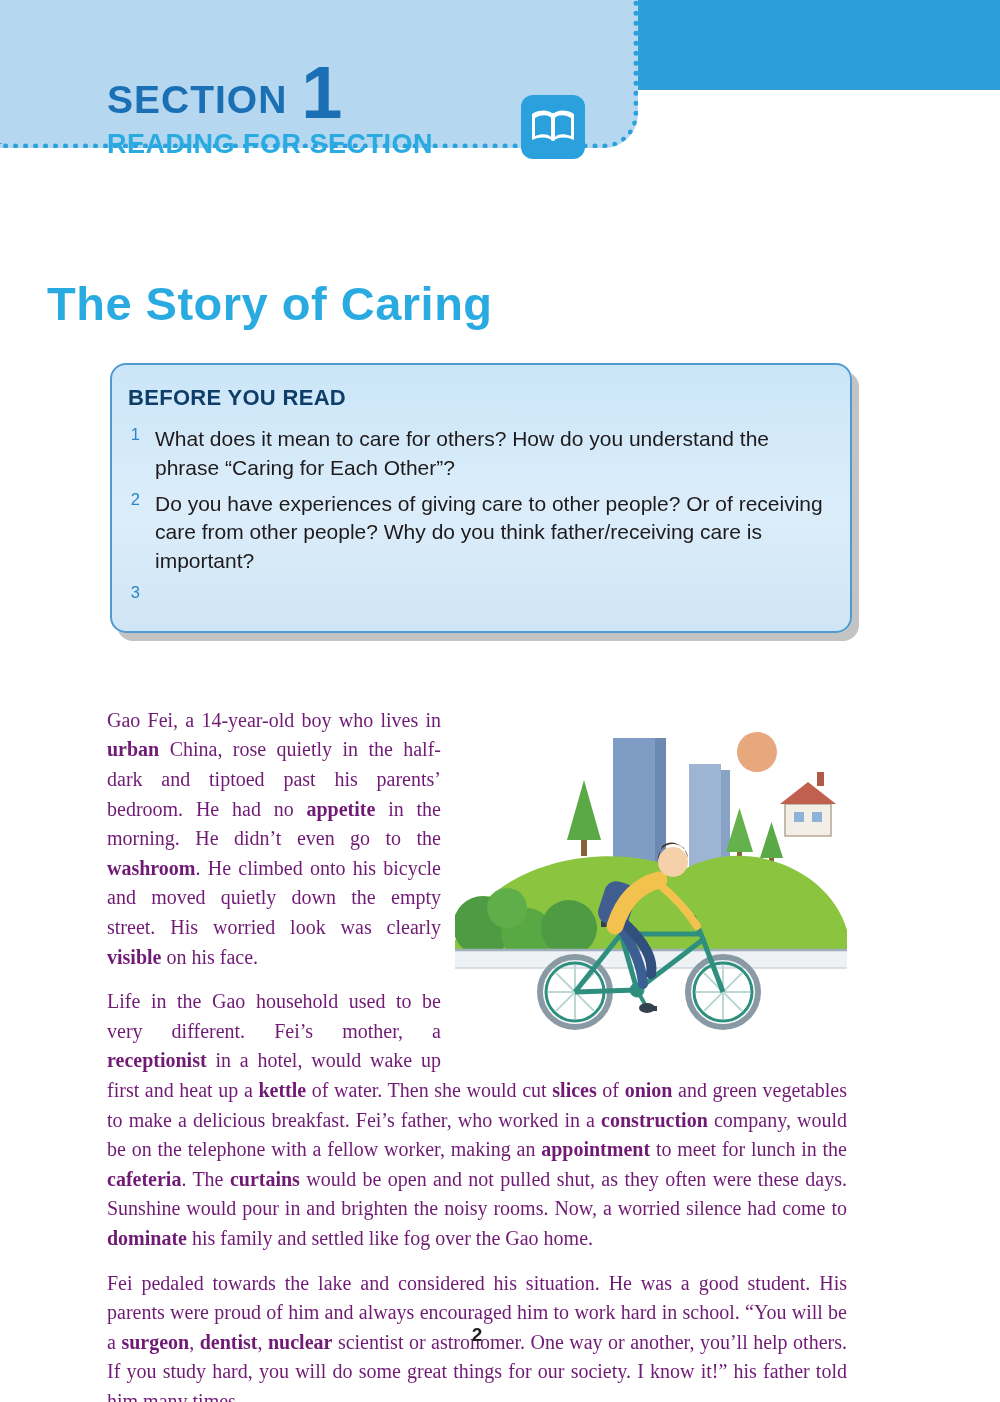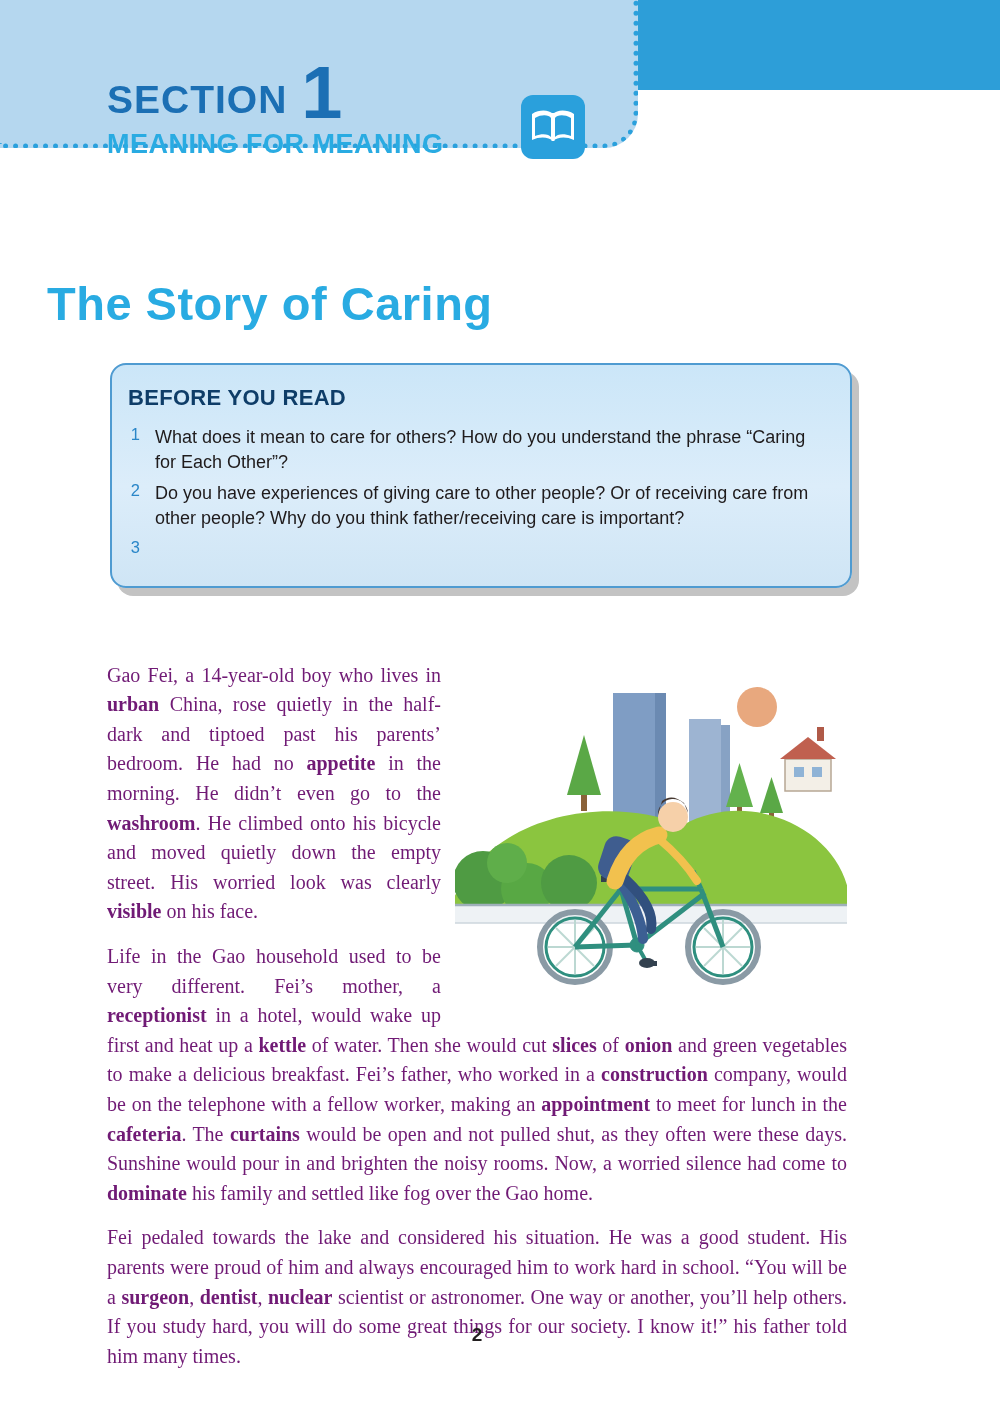--- a/index.html
+++ b/index.html
@@ -79,21 +79,21 @@
     letter-spacing: 0.3px;
   }
   .byr-question { display: flex; gap: 15px; margin-bottom: 7px; }
   .qnum {
     flex: 0 0 12px;
     font-size: 16.5px;
     color: #2a86c8;
     text-align: right;
   }
   .qtext {
-    font-size: 18px;
+    font-size: 21px;
     color: #1f1b1c;
     line-height: 1.37;
   }
 
   
   .passage {
     margin: 73px 153px 0 107px;
     font-family: "Liberation Serif", serif;
     font-size: 20px;
     line-height: 1.48;
@@ -127,21 +127,21 @@
 
 <div class="page">
 
   <header class="top-banner">
     <div class="banner-right-block"></div>
     <div class="banner-panel">
       <div class="section-line">
         <span class="section-word">SECTION</span>
         <span class="section-number">1</span>
       </div>
-      <div class="section-subtitle">MEANING FOR MEANING</div>
+      <div class="section-subtitle">READING FOR SECTION</div>
     </div>
     <div class="book-badge">
       <svg viewBox="0 0 66 66">
         <rect x="1" y="1" width="64" height="64" rx="12" fill="#2aa0dc"></rect>
         <path d="M12 20 C20 15 29 16 33 20 L33 47 C29 43 20 42 12 46 Z" fill="#ffffff"></path>
         <path d="M54 20 C46 15 37 16 33 20 L33 47 C37 43 46 42 54 46 Z" fill="#ffffff"></path>
         <path d="M15 24 C22 20 29 21 31 24 L31 43 C29 40 22 39 15 42 Z" fill="#2aa0dc"></path>
         <path d="M51 24 C44 20 37 21 35 24 L35 43 C37 40 44 39 51 42 Z" fill="#2aa0dc"></path>
         <rect x="31.5" y="19" width="3" height="28" fill="#ffffff"></rect>
       </svg>

